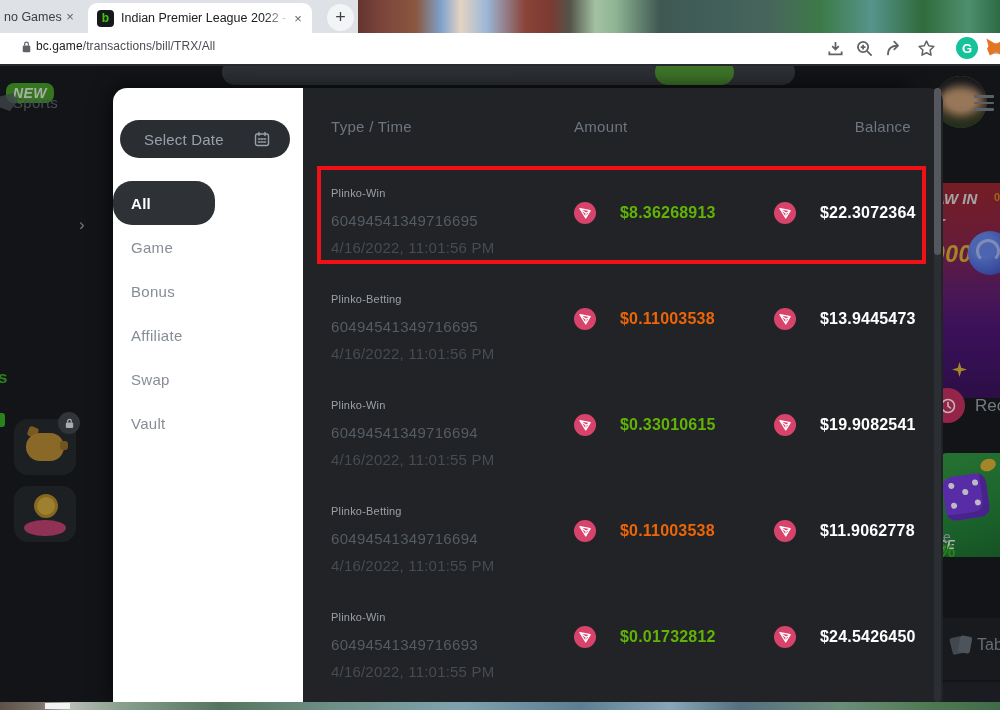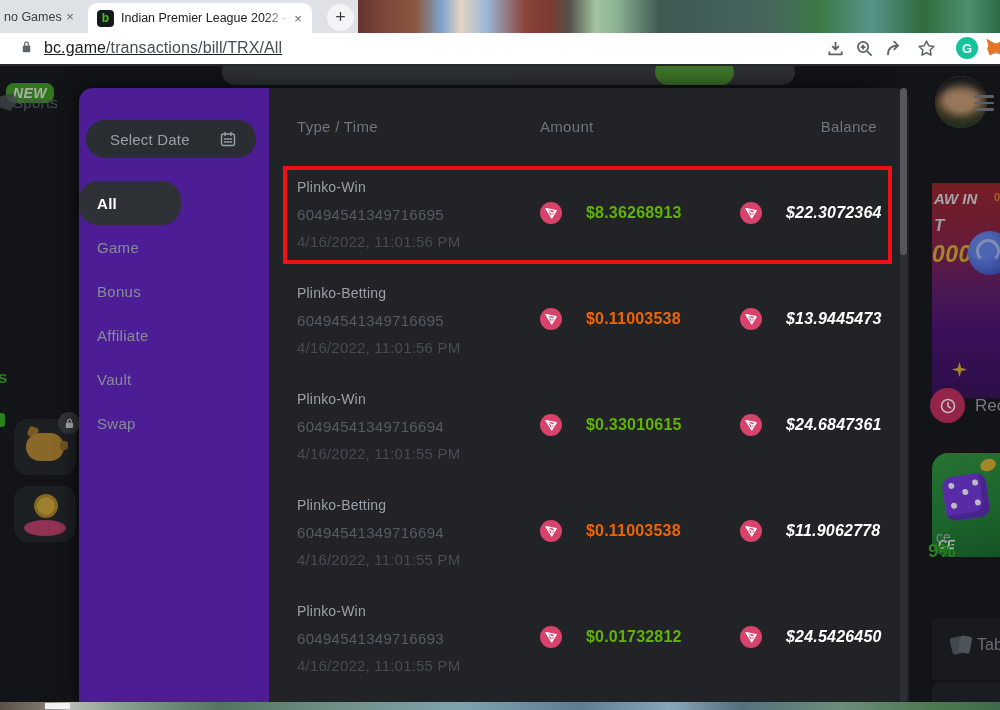--- a/index.html
+++ b/index.html
@@ -15,21 +15,21 @@
   .tab-partial { left:0; width:86px; padding-left:4px; }
   .tab-partial .ttl { width:58px; overflow:hidden; white-space:nowrap; }
   .tab-close { width:16px; height:16px; border-radius:8px; display:flex; align-items:center; justify-content:center; color:#5f6368; font-size:13px; line-height:1; }
   .tab-active { left:88px; width:224px; background:#fff; border-radius:9px 9px 0 0; top:3px; height:30px; padding:0 6px 0 9px; color:#202124; }
   .favicon { width:17px; height:17px; border-radius:4px; background:#15181c; color:#44c20d; font-weight:bold; font-size:12px; display:flex; align-items:center; justify-content:center; margin-right:7px; flex:0 0 auto; }
   .tab-active .ttl { flex:1; overflow:hidden; white-space:nowrap; -webkit-mask-image:linear-gradient(90deg,#000 85%,transparent); mask-image:linear-gradient(90deg,#000 85%,transparent); }
   .newtab { position:absolute; left:327px; top:4px; width:27px; height:27px; border-radius:50%; background:#f3f4f6; color:#3c4043; font-size:18px; display:flex; align-items:center; justify-content:center; }
   .toolbar { position:absolute; left:0; top:33px; width:1000px; height:31px; background:#fff; }
   .urlfield { position:absolute; left:-24px; top:2px; width:966px; height:28px; border-radius:14px; background:#fff; display:flex; align-items:center; }
   .lock-sliver { position:absolute; left:22px; top:8px; width:9px; height:12px; }
-  .urltext { position:absolute; left:44px; top:6px; font-size:16px; color:#202124; letter-spacing:.1px;text-decoration:underline; }
+  .urltext { position:absolute; left:36px; top:6px; font-size:12px; color:#202124; letter-spacing:.1px; }
   .urltext .path { color:#4a4e54; }
   .bar-ic { position:absolute; top:6px; width:19px; height:19px; }
   .ext-ic { position:absolute; top:4px; width:22px; height:22px; }
   .grammarly { border-radius:50%; background:#15c39a; color:#fff; font-weight:bold; font-size:13px; display:flex; align-items:center; justify-content:center; }
   .chrome-divider { position:absolute; left:0; top:64px; width:1000px; height:2px; background:#26292d; }
 
   
   .page { position:absolute; left:0; top:66px; width:1000px; height:636px; background:#121417; overflow:hidden; }
 
   .dim { position:absolute; inset:0; opacity:.8; }
@@ -81,43 +81,43 @@
   .tg-panel2 { position:absolute; left:932px; top:616px; width:68px; height:86px; background:#1d1f24; border-radius:10px 0 0 10px; }
   .cards-ic { position:absolute; left:948px; top:566px; width:26px; height:26px; }
   .card-r { position:absolute; width:12px; height:17px; border-radius:2.5px; background:#5c636c; }
   .tg-label { position:absolute; left:977px; top:570px; font-size:16px; color:#7d848d; }
 
   
   .topbar { position:absolute; left:222px; top:-7px; width:573px; height:26px; border-radius:14px; background:#34383d; }
   .topbar-green { position:absolute; left:433px; top:0; width:79px; height:26px; border-radius:13px; background:#4a8f2e; }
 
   
-  .modal { position:absolute; left:79px; top:22px; width:798px; height:614px; background:#4c1d95; border-radius:14px 14px 0 0; box-shadow:0 0 22px rgba(0,0,0,.75); }
+  .modal { position:absolute; left:113px; top:22px; width:798px; height:614px; background:#ffffff; border-radius:14px 14px 0 0; box-shadow:0 0 22px rgba(0,0,0,.75); }
   .date-pill { position:absolute; left:7px; top:32px; width:170px; height:38px; border-radius:20px; background:#2a2e33; display:flex; align-items:center; }
   .date-pill span { margin-left:24px; font-size:15px; color:#99a0aa; letter-spacing:.2px; flex:1; }
   .date-pill svg { margin-right:20px; }
   .tabcol { position:absolute; left:0; top:93px; width:190px; }
   .mtab { position:relative; height:44px; display:flex; align-items:center; padding-left:18px; font-size:15px; color:#868d97; letter-spacing:.3px;text-align:right; }
   .mtab.active { width:102px; background:#2e3237; border-radius:19px; color:#fff; font-weight:bold; }
 
   .tpanel { position:absolute; left:190px; top:0; width:640px; height:614px; background:#212326; border-radius:0 14px 0 0; }
   .thead { position:absolute; top:0; left:0; width:100%; height:64px; }
   .th { position:absolute; top:30px; font-size:15px; color:#6e7681; letter-spacing:.3px; }
   .th1 { left:28px; } .th2 { left:271px; } .th3 { right:32px; }
   .rows { position:absolute; left:0; top:72px; width:100%; }
   .trow { position:relative; height:106px; }
   .c-type { position:absolute; left:28px; top:14px; }
-  .t-name { font-size:14px; color:#9aa0a8; letter-spacing:.2px; line-height:27px; }
+  .t-name { font-size:11px; color:#9aa0a8; letter-spacing:.2px; line-height:27px;margin-top:6px; }
   .t-id { font-size:15px; color:#555c64; letter-spacing:.3px; line-height:27px; }
   .t-time { font-size:15px; color:#464c54; letter-spacing:.2px; line-height:27px; }
   .c-amount { position:absolute; left:271px; top:42px; display:flex; align-items:center; }
   .c-balance { position:absolute; left:471px; top:42px; display:flex; align-items:center; }
   .tron { width:22px; height:22px; border-radius:50%; background:#d8436c; display:flex; align-items:center; justify-content:center; flex:0 0 auto; }
   .amt { margin-left:24px; font-size:16px; font-weight:800; letter-spacing:.2px; }
-  .amt.win { color:#61b306; } .amt.bet { color:#ed6506; } .amt.bal { color:#ffffff;font-style:italic; }
+  .amt.win { color:#61b306; } .amt.bet { color:#ed6506; } .amt.bal { color:#ffffff; }
   .trow.hl::after { content:""; position:absolute; left:14px; right:17px; top:6px; bottom:2px; border:4px solid #f01015; pointer-events:none; z-index:5; }
   .mscroll { position:absolute; right:2px; top:0; width:7px; height:614px; background:#2b2e32; border-radius:4px; }
   .mthumb { position:absolute; left:0; top:0; width:7px; height:167px; background:#54585e; border-radius:4px; }
 
   
   .taskbar { position:absolute; left:0; top:702px; width:1000px; height:8px;
     background:linear-gradient(90deg,#5c5148 0%,#7a7268 4%,#b9bdb6 7%,#89a08f 12%,#55745f 22%,#6e8f85 33%,#7fa3ae 46%,#5d7d92 58%,#87a7b8 67%,#55707e 74%,#6b8d7a 84%,#4e7a52 93%,#3f6b4a 100%); }
   .tb-white { position:absolute; left:45px; top:1px; width:25px; height:6px; background:#f2f2f2; }
 </style>
 </head>
@@ -251,22 +251,22 @@
           <rect x="1.5" y="3" width="13" height="11.5" rx="2" fill="none" stroke="#9aa1ab" stroke-width="1.4"></rect>
           <path d="M5 1.5 v3 M11 1.5 v3" stroke="#9aa1ab" stroke-width="1.4" stroke-linecap="round"></path>
           <path d="M4.5 8 h7 M4.5 11 h7" stroke="#9aa1ab" stroke-width="1.6" stroke-linecap="round" stroke-dasharray="1.4 1.4"></path>
         </svg>
       </div>
       <div class="tabcol">
           <div class="mtab active">All</div>
           <div class="mtab">Game</div>
           <div class="mtab">Bonus</div>
           <div class="mtab">Affiliate</div>
+          <div class="mtab">Swap</div>
           <div class="mtab">Vault</div>
-          <div class="mtab">Swap</div>
         </div>
 
       <div class="tpanel">
         <div class="thead">
           <span class="th th1">Type / Time</span>
           <span class="th th2">Amount</span>
           <span class="th th3">Balance</span>
         </div>
         <div class="rows">
   <div class="trow hl">
@@ -330,21 +330,21 @@
         </svg>
       </span>
       <span class="amt win">$0.33010615</span>
     </div>
     <div class="c-balance">
       <span class="tron">
         <svg width="14" height="14" viewBox="0 0 17 17">
           <path d="M2.4 3.2 L14.8 5.7 L9.4 14.6 Z M2.4 3.2 L9.7 8.9 M14.8 5.7 L9.7 8.9 M9.7 8.9 L9.4 14.6" fill="none" stroke="#ffffff" stroke-width="1.5" stroke-linejoin="round"></path>
         </svg>
       </span>
-      <span class="amt bal">$24.6847361</span>
+      <span class="amt bal">$19.9082541</span>
     </div>
   </div>
 
   <div class="trow">
     <div class="c-type">
       <div class="t-name">Plinko-Betting</div>
       <div class="t-id">60494541349716694</div>
       <div class="t-time">4/16/2022, 11:01:55 PM</div>
     </div>
     <div class="c-amount">

